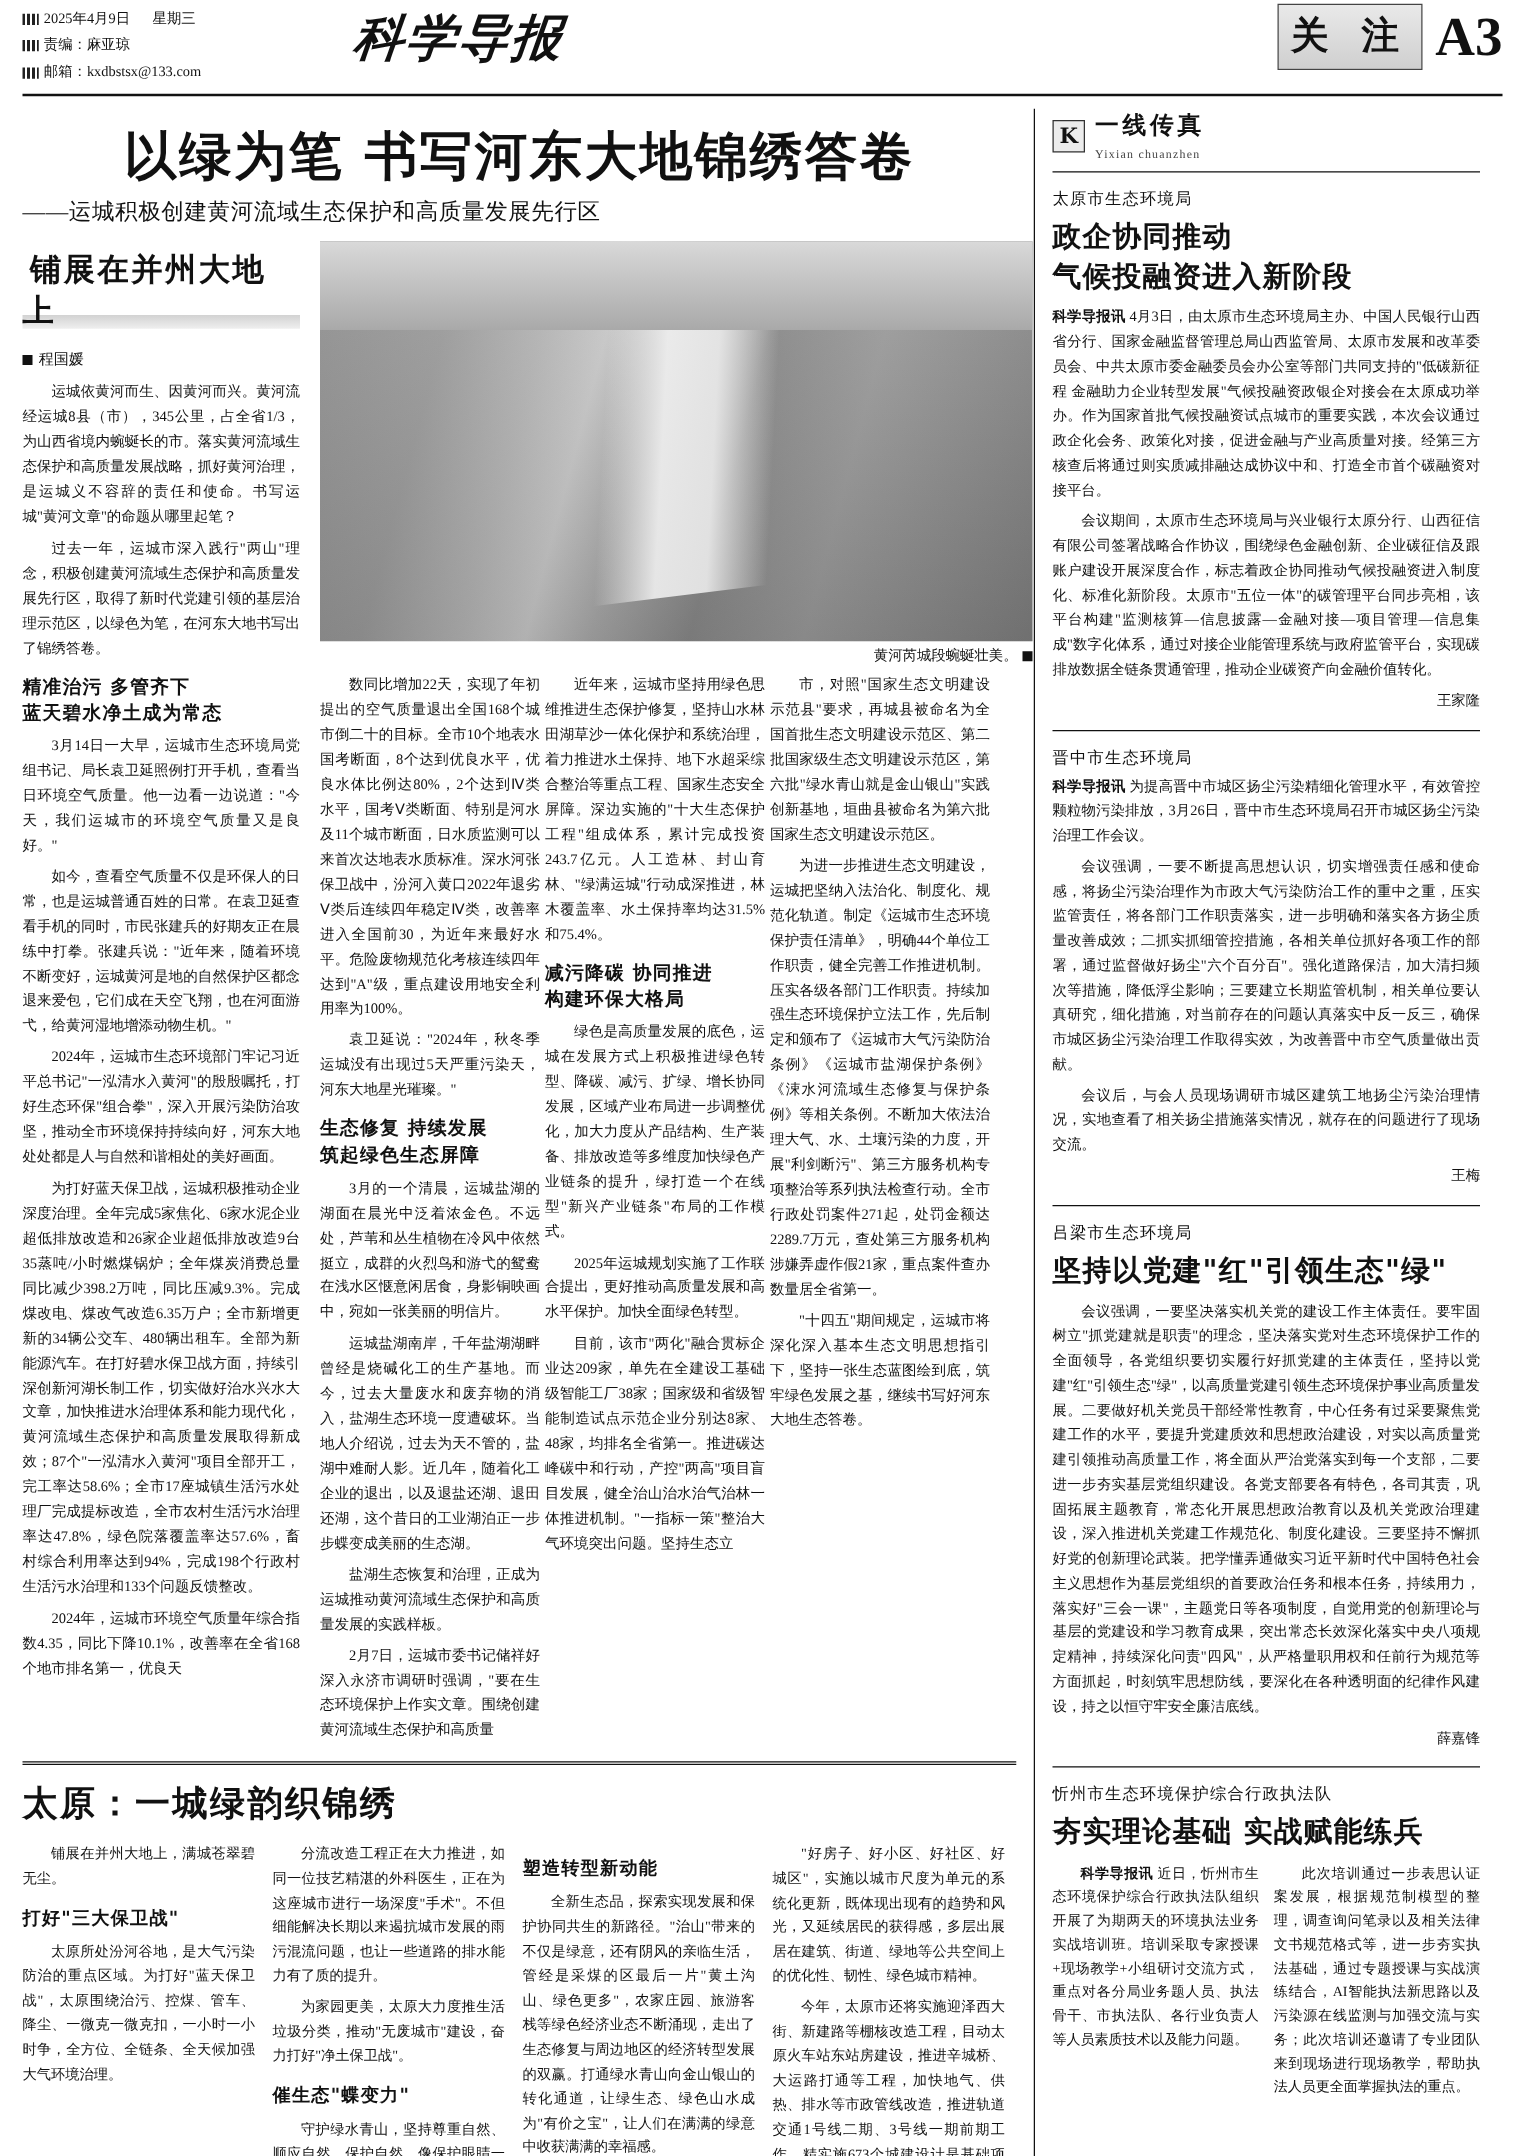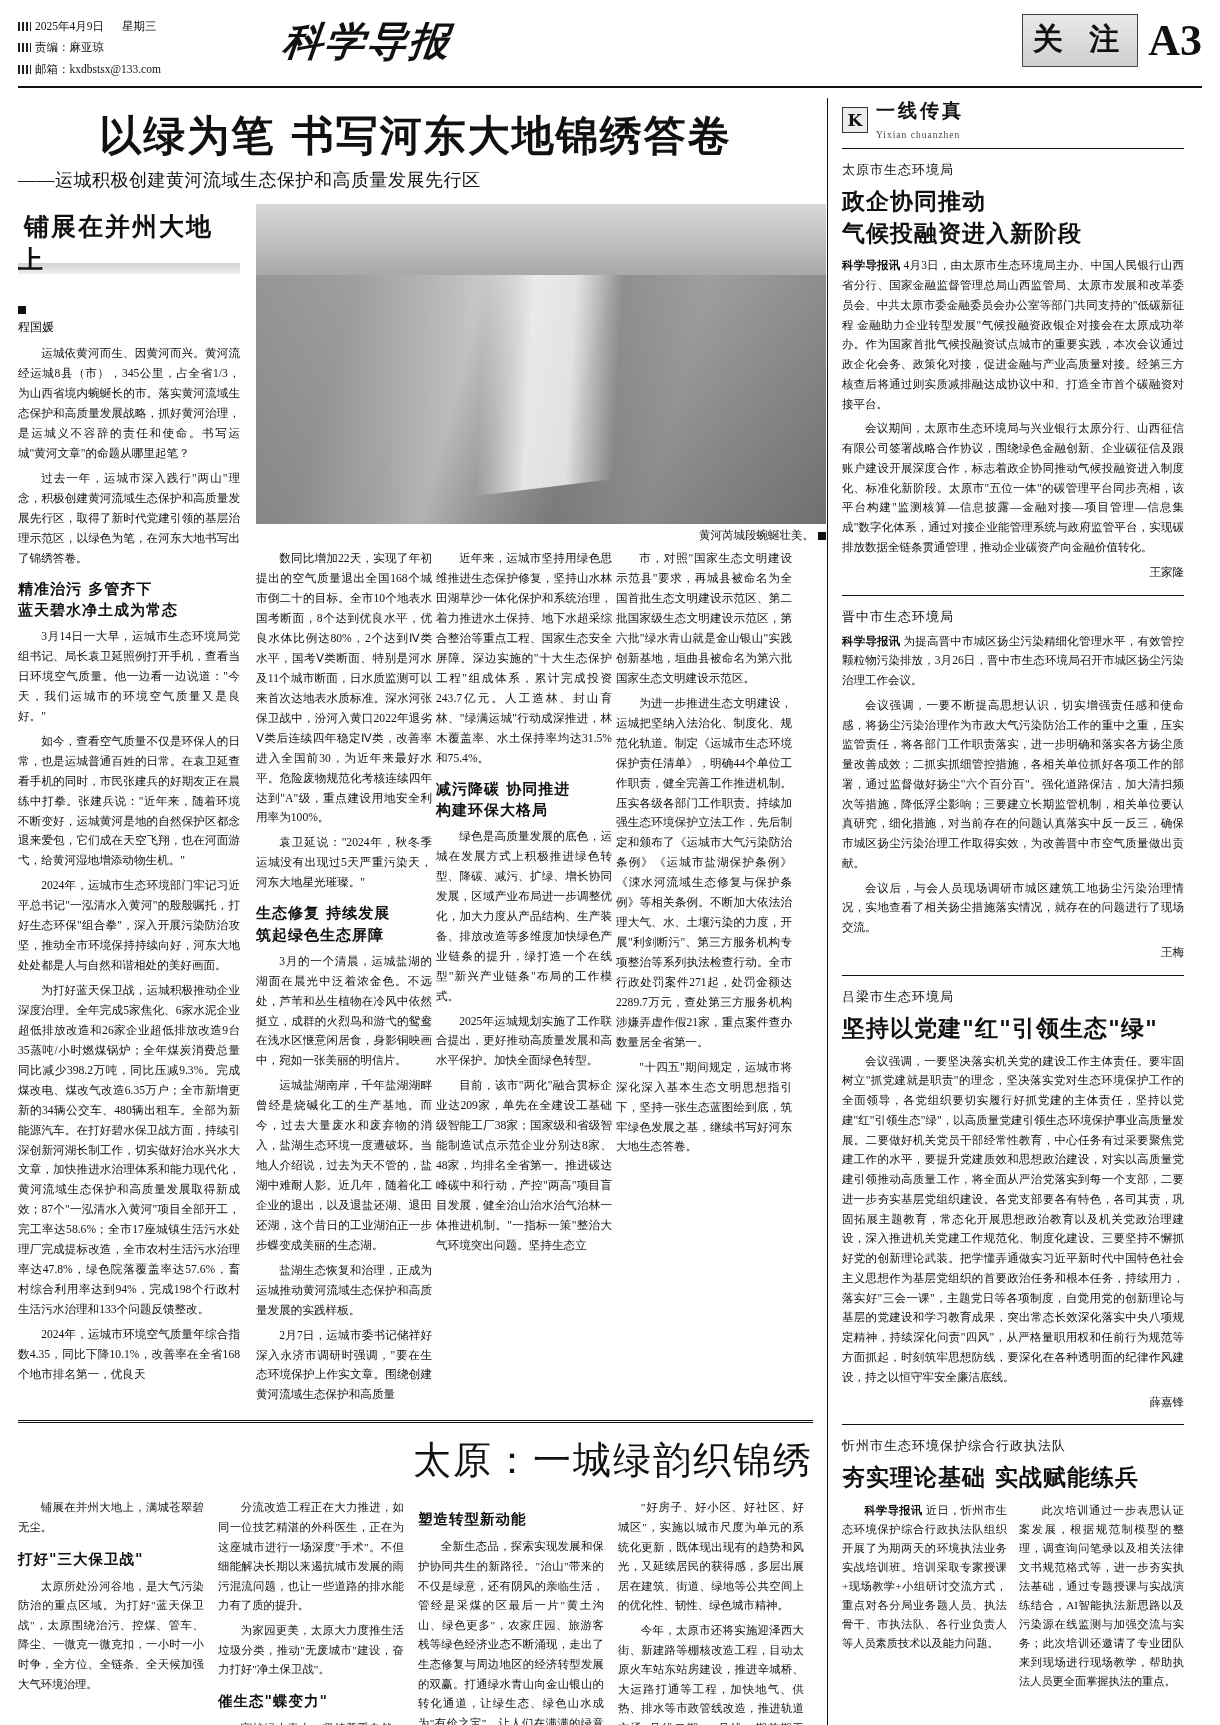--- a/index.html
+++ b/index.html
@@ -4,21 +4,21 @@
 <style>
   * { box-sizing: border-box; }
   html, body { margin:0; padding:0; }
   body {
     width:1220px; height:1725px;
     background:#ffffff;
     font-family:"Liberation Serif", serif;
     color:#111;
     position:relative;
   }
-  .page { width:1220px; height:1725px; position:relative; padding:14px 18px 10px 18px; }
+  .page { width:1220px; height:1725px; position:relative; padding:3px 18px 10px 18px; }
 
   
   .masthead { display:flex; align-items:flex-start; border-bottom:2px solid #111; padding-bottom:6px; }
   .mh-left { width:255px; font-size:11.5px; line-height:1.85; padding-top:2px; }
   .mh-left .row { display:flex; align-items:center; gap:4px; }
   .mh-left .bar { display:inline-block; width:13px; height:9px;
      background:repeating-linear-gradient(90deg,#222 0 2px,#fff 2px 4px); }
   .mh-mid { flex:1; display:flex; align-items:flex-start; padding-left:10px; padding-top:0px; }
   .paper-name {
     font-family:"DejaVu Serif", serif;
@@ -52,21 +52,21 @@
   
   .ribbon { display:inline-block; position:relative; margin:6px 0 10px 0; }
   .ribbon .txt {
     font-family:"DejaVu Serif", serif;
     font-size:25px; font-weight:bold; letter-spacing:2px;
     padding:2px 14px 4px 6px; position:relative; z-index:2;
   }
   .ribbon .bg { position:absolute; left:0; right:0; bottom:2px; height:11px;
     background:linear-gradient(180deg,#d2d2d2,#efefef); z-index:1; }
 
-  .byline { font-size:12px; margin:20px 0 8px 0; display:flex; align-items:flex-start; gap:5px;flex-direction:column; }
+  .byline { font-size:12px; margin:4px 0 8px 0; display:flex; align-items:center; gap:5px; }
   .byline .sq { width:8px; height:8px; background:#111; display:inline-block; }
 
   
   .photo-box { width:570px; }
   .photo {
     width:570px; height:320px;
     background:
       linear-gradient(170deg, rgba(255,255,255,0.10) 0%, rgba(0,0,0,0.18) 100%),
       linear-gradient(105deg,#8e8e8e 0%, #9d9d9d 18%, #b9b9b9 30%, #cfcfcf 38%, #b0b0b0 46%, #8f8f8f 58%, #a3a3a3 72%, #888 100%);
       position:relative; overflow:hidden;
@@ -89,23 +89,22 @@
   .col p { margin:0 0 5px 0; text-indent:2em; }
   .col h3 { font-size:15px; font-family:"DejaVu Serif",serif; font-weight:bold;
             margin:10px 0 5px 0; line-height:1.45; text-indent:0; letter-spacing:1px;}
   .c-narrow { width:222px; }
   .c-mid { width:176px; }
   .divider-h2 { border-top:3px double #111; margin:10px 0; }
 
   
   h2.feature {
     font-family:"DejaVu Serif", serif;
-    font-size:38px; font-weight:normal; letter-spacing:2px;
+    font-size:28px; font-weight:bold; letter-spacing:2px;
     margin:12px 0 12px 0;
-    text-align:right;
   }
   .feat-cols { display:flex; gap:14px; }
   .feat-col { width:186px; font-size:11.4px; line-height:1.72; text-align:justify; }
   .feat-col p { margin:0 0 5px 0; text-indent:2em; }
   .feat-col h4 { font-size:14.5px; font-family:"DejaVu Serif",serif; font-weight:bold;
                  margin:9px 0 5px 0; text-indent:0; letter-spacing:1px; }
 
   
   .rc-brand { display:flex; align-items:center; gap:8px; border-bottom:1px solid #111; padding-bottom:6px; }
   .rc-brand .k {

